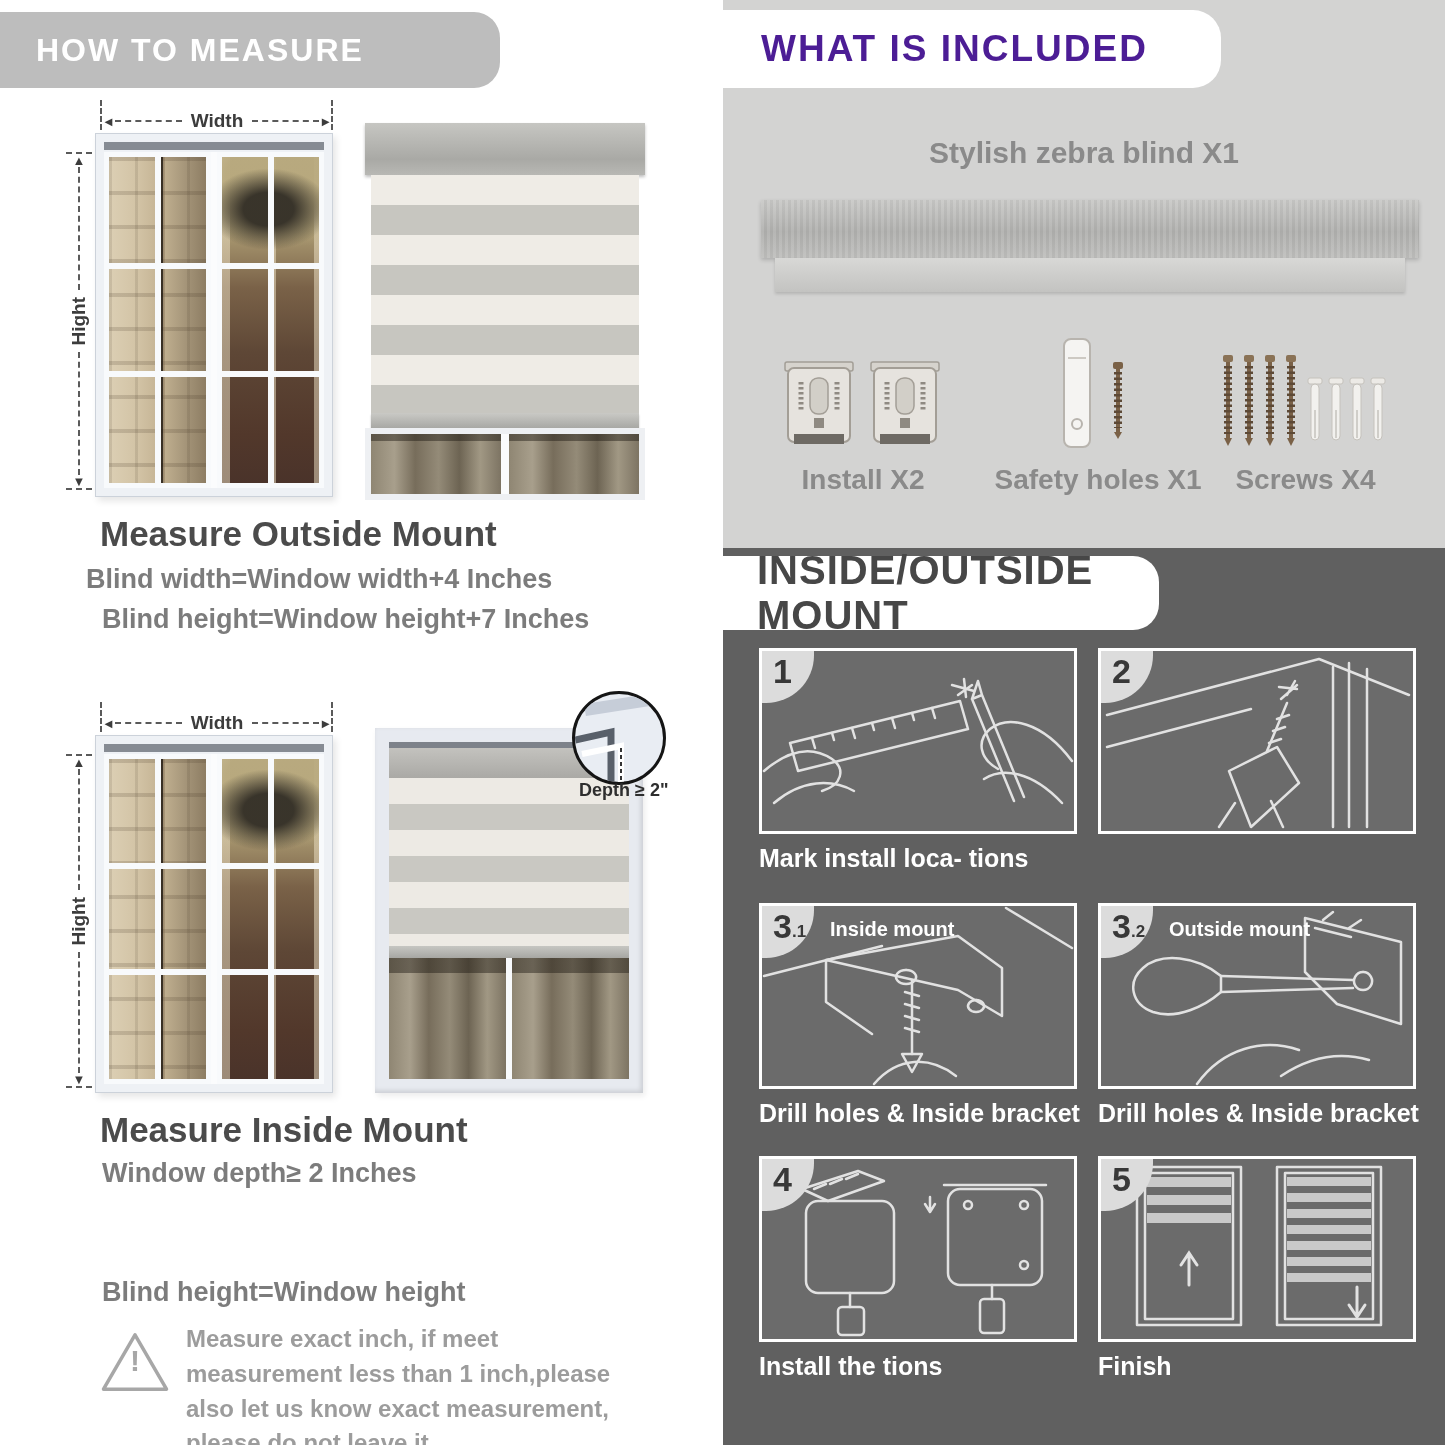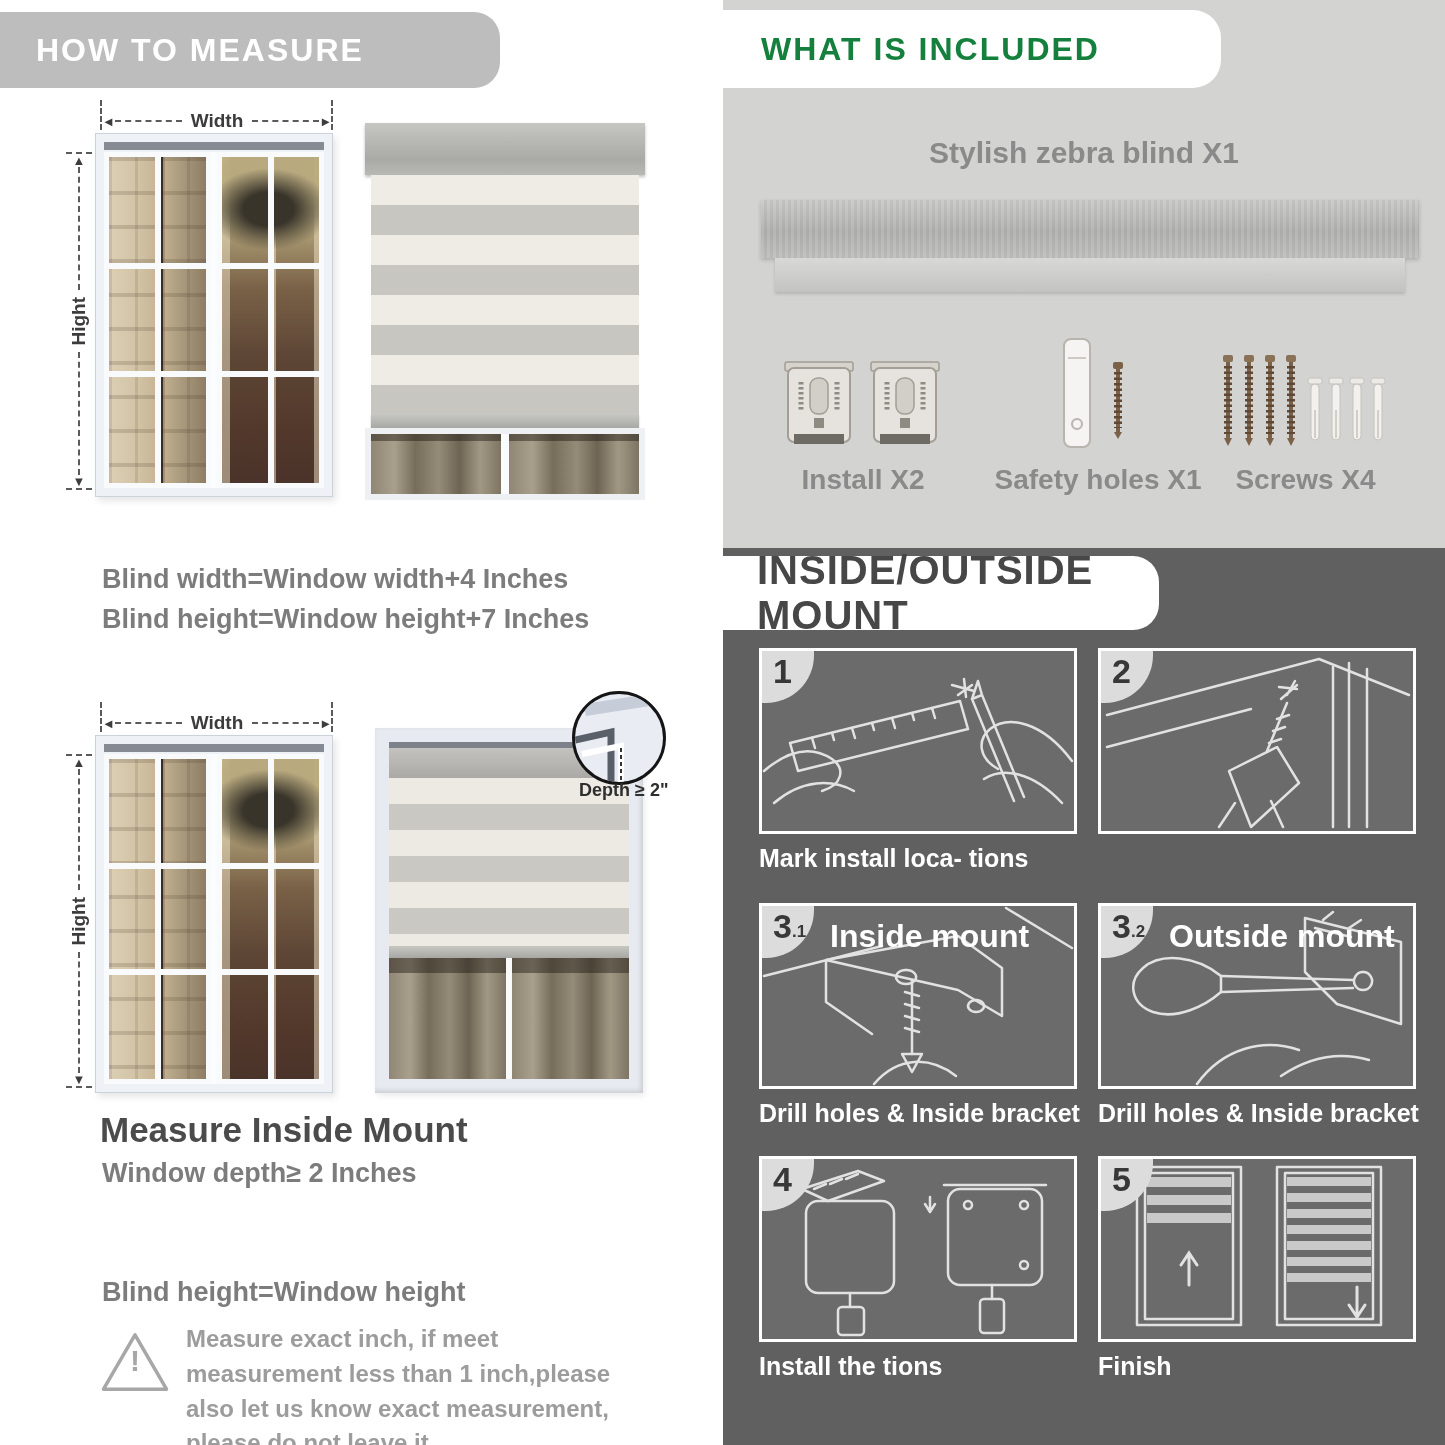--- a/index.html
+++ b/index.html
@@ -78,21 +78,21 @@
 
   .warn-wrap{position:absolute;left:100px;top:1322px;width:560px;display:flex;gap:16px;}
   .warn-icon{position:relative;width:70px;height:64px;flex:0 0 auto;margin-top:8px;}
   .warn-mark{position:absolute;left:0;top:14px;width:70px;text-align:center;font-size:30px;font-weight:bold;color:#a7a7a7;}
   .warn-text{font-size:24px;font-weight:bold;color:#9c9c9c;line-height:1.45;width:474px;}
 
   
   .included{position:absolute;left:723px;top:0;width:722px;height:548px;background:#d3d3d2;}
   .hdr-included{position:absolute;top:10px;left:0;width:498px;height:78px;background:#ffffff;
      border-radius:0 28px 28px 0;display:flex;align-items:center;}
-  .hdr-included span{color:#15803d;font-weight:bold;font-size:32px;letter-spacing:2px;padding-left:38px;}
+  .hdr-included span{color:#4c1d95;font-weight:bold;font-size:37px;letter-spacing:2px;padding-left:38px;}
   .product-title{position:absolute;top:136px;left:0;width:100%;text-align:center;
      font-size:30px;font-weight:bold;color:#8a8a8a;}
   .bar-main{position:absolute;left:38px;top:200px;width:658px;height:58px;
      background:repeating-linear-gradient(90deg, rgba(255,255,255,.05) 0 3px, rgba(0,0,0,.04) 3px 6px),
                 linear-gradient(180deg,#cacac8 0%,#b2b2b0 55%,#c0c0be 100%);
      box-shadow:0 2px 4px rgba(0,0,0,.18);}
   .bar-under{position:absolute;left:52px;top:258px;width:630px;height:34px;
      background:linear-gradient(180deg,#d8d8d6,#c3c3c1);box-shadow:0 2px 3px rgba(0,0,0,.15);}
   .part-label{position:absolute;top:464px;font-size:28px;font-weight:bold;color:#8a8a8a;text-align:center;}
 
@@ -100,21 +100,21 @@
   .mount{position:absolute;left:723px;top:548px;width:722px;height:897px;background:#606060;}
   .hdr-mount{position:absolute;top:8px;left:0;width:436px;height:74px;background:#ffffff;
      border-radius:0 26px 26px 0;display:flex;align-items:center;}
   .hdr-mount span{color:#474747;font-weight:bold;font-size:40px;letter-spacing:1px;padding-left:34px;}
   .panel{position:absolute;width:318px;height:186px;border:3px solid #ffffff;background:#6b6b6b;box-sizing:border-box;}
   .panel svg{position:absolute;inset:0;width:100%;height:100%;}
   .badge{position:absolute;top:0;left:0;width:52px;height:52px;background:#dcdcdc;
      border-radius:0 0 92% 0;color:#383838;font-weight:bold;z-index:3;}
   .badge .n{position:absolute;left:11px;top:1px;font-size:34px;}
   .badge .sub{position:absolute;left:30px;top:16px;font-size:17px;}
-  .panel-title{position:absolute;left:68px;top:12px;font-size:32px;font-weight:bold;color:#ffffff;z-index:3;}
+  .panel-title{position:absolute;left:68px;top:12px;font-size:20px;font-weight:bold;color:#ffffff;z-index:3;}
   .caption{position:absolute;font-size:25px;font-weight:bold;color:#ffffff;white-space:nowrap;}
 </style>
 </head>
 <body>
 
 <div class="canvas">
 
   <div class="hdr-left">
     <span>HOW TO MEASURE</span>
   </div>
@@ -158,21 +158,22 @@
     <div class="b1-body"></div>
     <div class="b1-rail"></div>
     <div class="b1-window">
       <div class="b1-glass">
         <div class="street"></div>
         <div class="street"></div>
       </div>
     </div>
   </div>
 
-  <div class="spec" style="left:102px;top:564px;">Blind width=Window width+4 Inches</div>
+  <div class="h2-dark" style="left:100px;top:514px;">Measure Outside Mount</div>
+  <div class="spec" style="left:86px;top:564px;">Blind width=Window width+4 Inches</div>
   <div class="spec" style="left:102px;top:604px;">Blind height=Window height+7 Inches</div>
 
   <div class="tick-v" style="left:100px;top:702px;"></div>
   <div class="tick-v" style="left:331px;top:702px;"></div>
   <div class="h-arrow" style="left:102px;top:712px;width:230px;">
     <span class="head">◄</span>
     <span class="line"></span>
     <span class="m-lbl">Width</span>
     <span class="line"></span>
     <span class="head">►</span>

